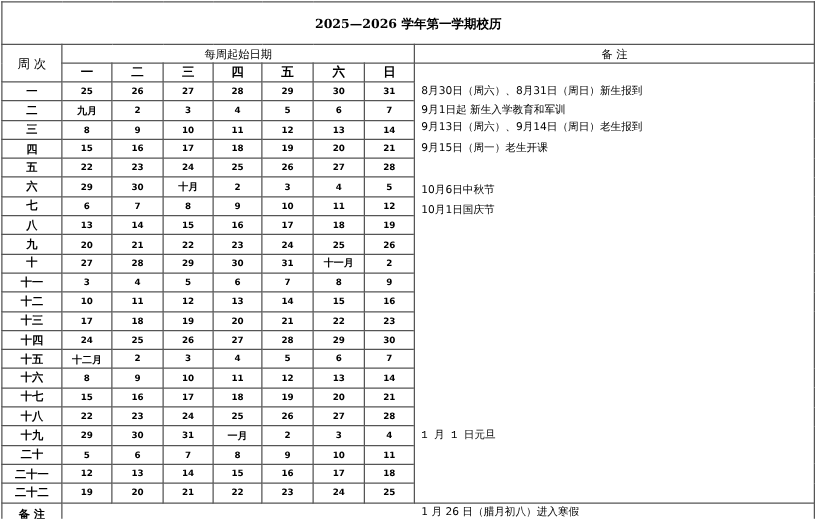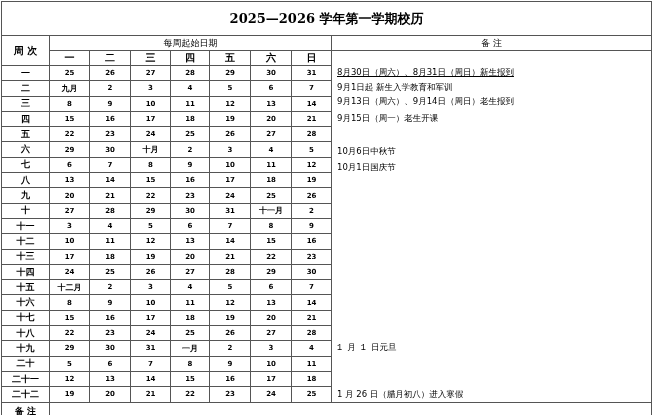--- a/index.html
+++ b/index.html
@@ -3,23 +3,23 @@
 <meta charset="utf-8">
 <style>
   html, body { margin:0; padding:0; background:#ffffff; }
   body { width:655px; height:415px; position:relative; overflow:hidden;
          font-family:"DejaVu Sans", "Liberation Sans", sans-serif; color:#000; }
   table.cal { position:absolute; left:1px; top:1px; border-collapse:collapse;
               table-layout:fixed; width:650px; }
   table.cal td { border:1px solid #555; padding:0; text-align:center;
                  vertical-align:middle; overflow:hidden; white-space:nowrap; }
   .title-cell { height:33px; font-family:"DejaVu Serif","Liberation Serif",serif;
-                font-weight:bold; font-size:13px; }
+                font-weight:bold; font-size:10px; }
   .hdr { font-weight:normal; font-size:9px; height:14px; }
-  .wkhdr { font-weight:bold; font-size:10px; }
+  .wkhdr { font-weight:normal; font-size:10px; }
   .daynm { font-weight:bold; font-size:10px; height:14px; }
   .wk { font-weight:bold; font-size:9px; height:14.3px; }
   .d { font-weight:bold; font-size:7px; }
   .mon { font-size:8px;margin-left:48px; }
   .notes { text-align:left !important; vertical-align:top !important;
            padding:0 0 0 6px !important; font-size:8.5px; }
   .note-line { position:absolute; left:337px; font-size:8.5px; white-space:nowrap;
                font-family:"DejaVu Sans","Liberation Sans",sans-serif; }
   .foot-label { font-weight:bold; font-size:9px; height:18px; }
 </style>
@@ -278,21 +278,21 @@
         <td class="d">25</td>
       </tr>
       <tr>
         <td class="foot-label">备  注</td>
         <td colspan="8"></td>
       </tr>
     </tbody>
 </table>
 
 <div id="notes-layer">
-    <div class="note-line" style="top: 67.1484px; text-decoration: underline;">8月30日（周六）、8月31日（周日）新生报到</div>
+    <div class="note-line" style="top: 67.1484px;">8月30日（周六）、8月31日（周日）新生报到</div>
     <div class="note-line" style="top: 82.4453px;">9月1日起 新生入学教育和军训</div>
     <div class="note-line" style="top: 96px;">9月13日（周六）、9月14日（周日）老生报到</div>
     <div class="note-line" style="top: 113.039px;">9月15日（周一）老生开课</div>
     <div class="note-line" style="top: 162px;">10月1日国庆节</div>
     <div class="note-line" style="top: 146px;">10月6日中秋节</div>
     <div class="note-line" style="top: 342.492px; font-family: Liberation Mono, monospace;">1 月 1 日元旦</div>
-    <div class="note-line" style="top: 389px;">1 月 26 日（腊月初八）进入寒假</div>
+    <div class="note-line" style="top: 404px;">1 月 26 日（腊月初八）进入寒假</div>
   </div>
 
 </body></html>

